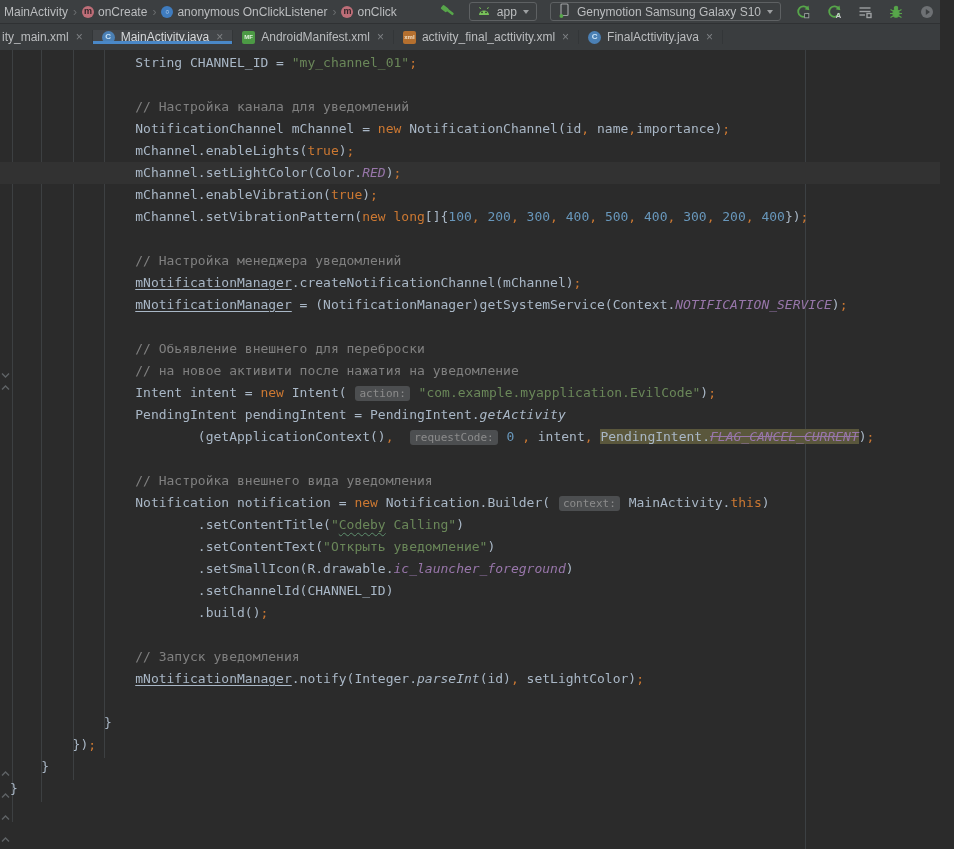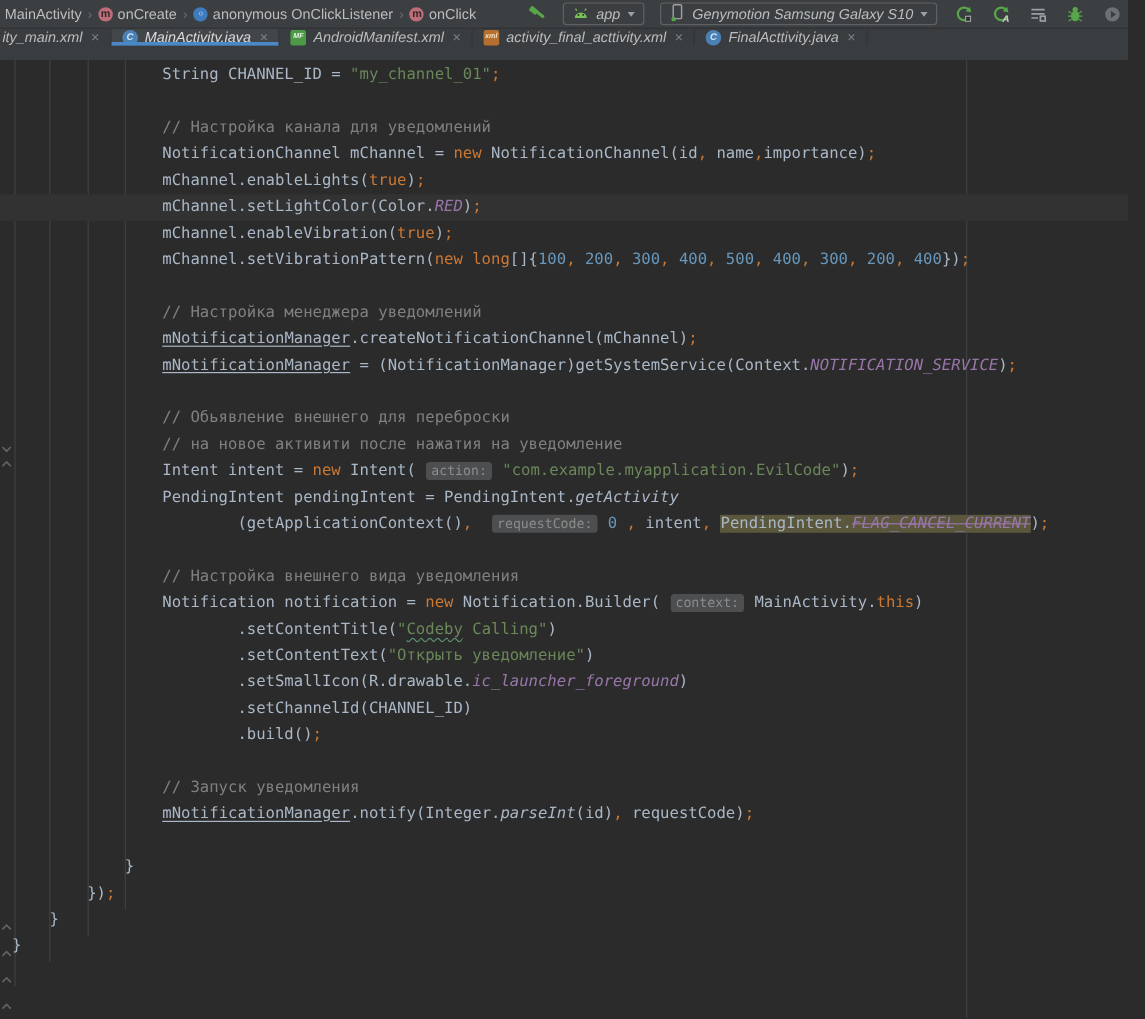--- a/index.html
+++ b/index.html
@@ -19,34 +19,34 @@
   .crumb  { display:inline-flex; align-items:center; gap:4px; cursor:pointer; padding:0 2px; }
   .crumb-sep { color:#696C6E; margin:0 3px; font-size:12px; }
   .bc-icon {
     width:12px; height:12px; border-radius:50%;
     display:inline-flex; align-items:center; justify-content:center;
     font-size:9px; font-weight:bold; line-height:1;
   }
   .icon-method { background:#BE6E78; color:#33262A; }
   .icon-anon   { background:#3F7CBF; color:#D6E6F5; font-size:7px; }
 
-  .actions { display:flex; align-items:center; gap:13px;font-style:italic; }
+  .actions { display:flex; align-items:center; gap:13px; }
   .tool-icon { width:18px; height:18px; display:flex; align-items:center; justify-content:center; cursor:pointer; }
   .combo {
     display:flex; align-items:center; gap:6px;
     border:1px solid #5E6163; border-radius:3px; height:19px; padding:0 7px;
     color:#BBBDBF; font-size:12px; cursor:pointer;
   }
   .caret-down {
     width:0; height:0; border-left:3.5px solid transparent;
     border-right:3.5px solid transparent; border-top:4px solid #9DA0A2;
   }
 
   
-  .tabbar { height:26px; background:#3A3D3F; display:flex; align-items:flex-start;font-style:italic; }
+  .tabbar { height:26px; background:#3A3D3F; display:flex; align-items:center; }
   .tab {
     display:flex; align-items:center; gap:6px; padding:0 9px;
     font-size:12px; color:#BBBDBF; position:relative; cursor:pointer;
     border-right:1px solid #333638;
   }
   .tab.first { padding-left:2px; }
   .tab.active { background:#434649; color:#D8DADC; }
   .tab.active::after {
     content:""; position:absolute; left:0; right:0; bottom:0; height:3px; background:#4A88C7;
   }
@@ -275,21 +275,21 @@
         <div class="code-line"></div>
         <div class="code-line"><span class="seg-c">                // Настройка внешнего вида уведомления</span></div>
         <div class="code-line"><span class="seg-d">                Notification notification = </span><span class="seg-k">new</span><span class="seg-d"> Notification.Builder( </span><span class="seg-hint">context:</span><span class="seg-d"> MainActivity.</span><span class="seg-k">this</span><span class="seg-d">)</span></div>
         <div class="code-line"><span class="seg-d">                        .setContentTitle(</span><span class="seg-s">"</span><span class="seg-s seg-typo">Codeby</span><span class="seg-s"> Calling"</span><span class="seg-d">)</span></div>
         <div class="code-line"><span class="seg-d">                        .setContentText(</span><span class="seg-s">"Открыть уведомление"</span><span class="seg-d">)</span></div>
         <div class="code-line"><span class="seg-d">                        .setSmallIcon(R.drawable.</span><span class="seg-i">ic_launcher_foreground</span><span class="seg-d">)</span></div>
         <div class="code-line"><span class="seg-d">                        .setChannelId(CHANNEL_ID)</span></div>
         <div class="code-line"><span class="seg-d">                        .build()</span><span class="seg-p">;</span></div>
         <div class="code-line"></div>
         <div class="code-line"><span class="seg-c">                // Запуск уведомления</span></div>
-        <div class="code-line"><span class="seg-d">                </span><span class="seg-f">mNotificationManager</span><span class="seg-d">.notify(Integer.</span><span class="seg-im">parseInt</span><span class="seg-d">(id)</span><span class="seg-p">,</span><span class="seg-d"> requestCode)</span><span class="seg-p">;</span></div>
+        <div class="code-line"><span class="seg-d">                </span><span class="seg-f">mNotificationManager</span><span class="seg-d">.notify(Integer.</span><span class="seg-im">parseInt</span><span class="seg-d">(id)</span><span class="seg-p">,</span><span class="seg-d"> setLightColor)</span><span class="seg-p">;</span></div>
         <div class="code-line"></div>
         <div class="code-line"><span class="seg-d">            }</span></div>
         <div class="code-line"><span class="seg-d">        })</span><span class="seg-p">;</span></div>
         <div class="code-line"><span class="seg-d">    }</span></div>
         <div class="code-line"><span class="seg-d">}</span></div>
       </div>
   </div>
 </div>
 
 </body></html>

